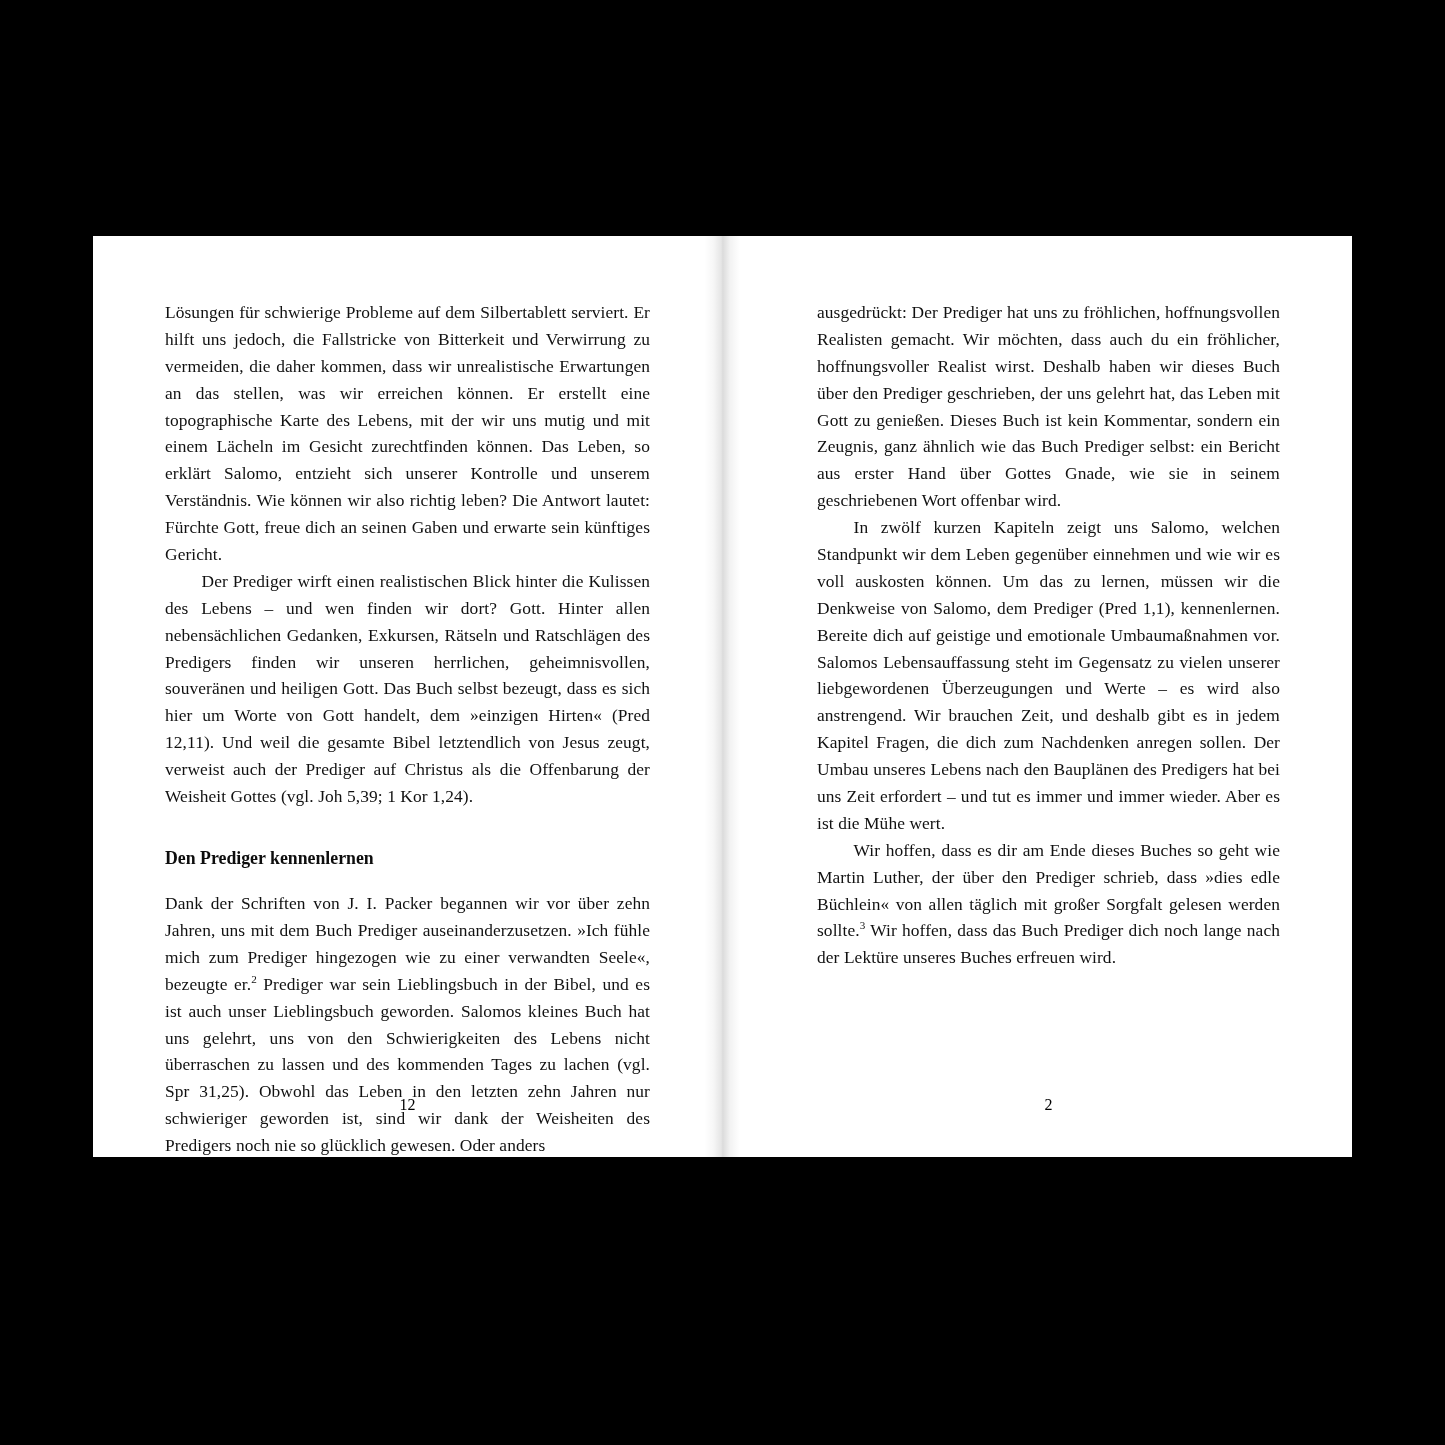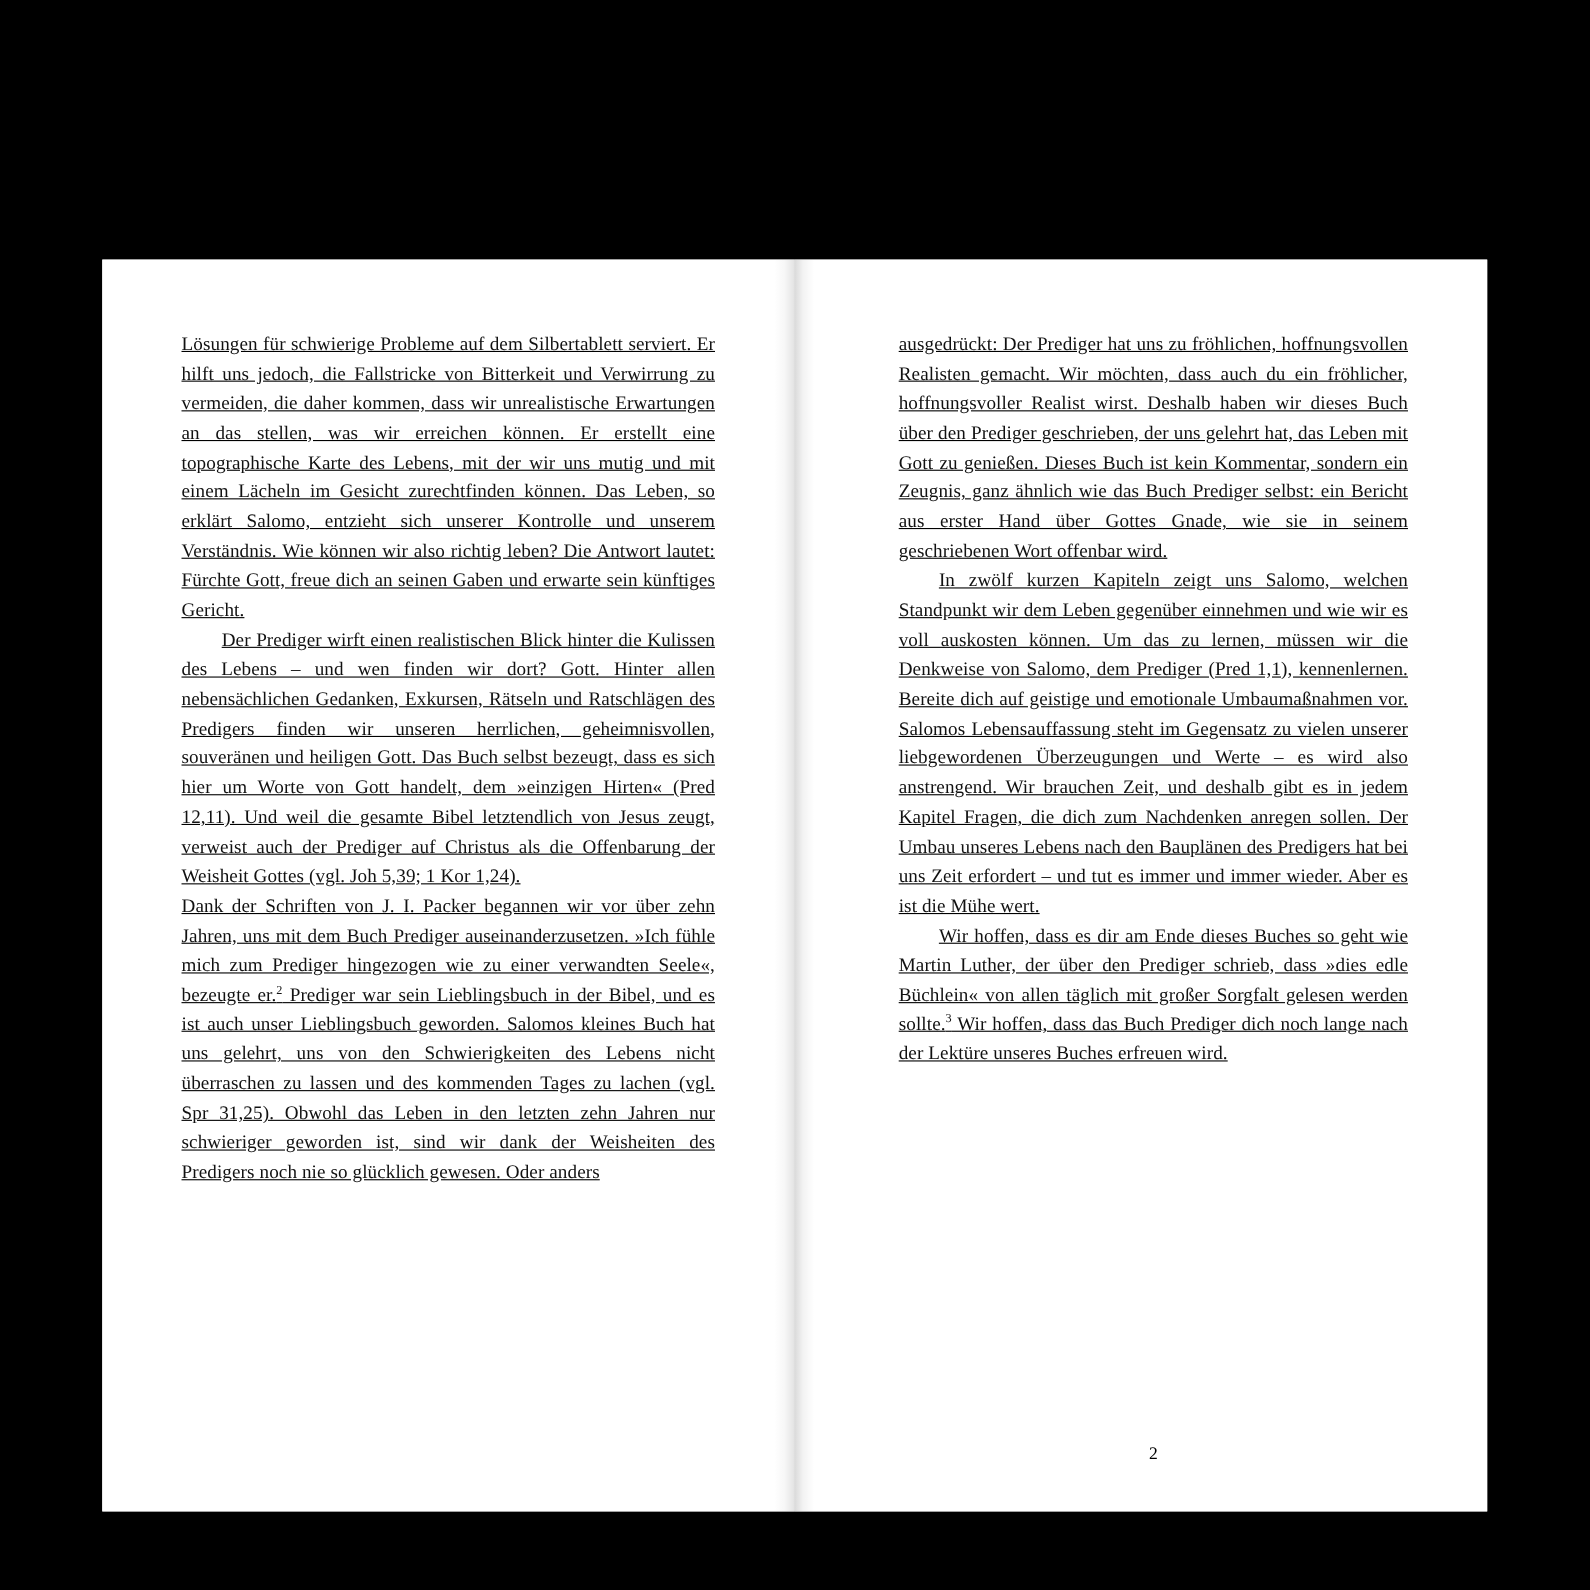--- a/index.html
+++ b/index.html
@@ -12,25 +12,24 @@
     height: 1445px;
     overflow: hidden;
     font-family: "Liberation Serif", serif;
   }
 
   #book-spread {
     position: absolute;
     left: 93px;
     top: 236px;
     width: 1259px;
-    height: 1138px;
+    height: 921px;
     background: #ffffff;
     display: flex;
     flex-direction: row;
-    text-decoration: underline;
   }
 
   .page {
     position: relative;
     background: #ffffff;
     height: 100%;
     box-sizing: border-box;
   }
 
   .page-left {
@@ -100,21 +99,25 @@
 </style>
 </head>
 <body>
 
 <div id="book-spread">
 
   <div class="page page-left">
     <div class="col">
       <p class="body-text">Lösungen für schwierige Probleme auf dem Silbertablett serviert. Er hilft uns jedoch, die Fallstricke von Bitterkeit und Verwirrung zu vermeiden, die daher kommen, dass wir unrealistische Erwartungen an das stellen, was wir erreichen können. Er erstellt eine topographische Karte des Lebens, mit der wir uns mutig und mit einem Lächeln im Gesicht zurechtfinden können. Das Leben, so erklärt Salomo, entzieht sich unserer Kontrolle und unserem Verständnis. Wie können wir also richtig leben? Die Antwort lautet: Fürchte Gott, freue dich an seinen Gaben und erwarte sein künftiges Gericht.</p>
       <p class="body-text indent">Der Prediger wirft einen realistischen Blick hinter die Kulissen des Lebens – und wen finden wir dort? Gott. Hinter allen nebensächlichen Gedanken, Exkursen, Rätseln und Ratschlägen des Predigers finden wir unseren herrlichen, geheimnisvollen, souveränen und heiligen Gott. Das Buch selbst bezeugt, dass es sich hier um Worte von Gott handelt, dem »einzigen Hirten« (Pred 12,11). Und weil die gesamte Bibel letztendlich von Jesus zeugt, verweist auch der Prediger auf Christus als die Offenbarung der Weisheit Gottes (vgl. Joh 5,39; 1 Kor 1,24).</p>
+      <h2 class="subhead">Den Prediger kennenlernen</h2>
       <p class="body-text"><span>Dank der Schriften von J. I. Packer begannen wir vor über zehn Jahren, uns mit dem Buch Prediger auseinanderzusetzen. »Ich fühle mich zum Prediger hingezogen wie zu einer verwandten Seele«, bezeugte er.</span><sup>2</sup><span> Prediger war sein Lieblingsbuch in der Bibel, und es ist auch unser Lieblingsbuch geworden. Salomos kleines Buch hat uns gelehrt, uns von den Schwierigkeiten des Lebens nicht überraschen zu lassen und des kommenden Tages zu lachen (vgl. Spr 31,25). Obwohl das Leben in den letzten zehn Jahren nur schwieriger geworden ist, sind wir dank der Weisheiten des Predigers noch nie so glücklich gewesen. Oder anders</span></p>
+    </div>
+    <div class="folio-wrap-left">
+      <div class="folio-left">12</div>
     </div>
   </div>
 
   <div class="page page-right">
     <div class="col">
       <p class="body-text">ausgedrückt: Der Prediger hat uns zu fröhlichen, hoffnungsvollen Realisten gemacht. Wir möchten, dass auch du ein fröhlicher, hoffnungsvoller Realist wirst. Deshalb haben wir dieses Buch über den Prediger geschrieben, der uns gelehrt hat, das Leben mit Gott zu genießen. Dieses Buch ist kein Kommentar, sondern ein Zeugnis, ganz ähnlich wie das Buch Prediger selbst: ein Bericht aus erster Hand über Gottes Gnade, wie sie in seinem geschriebenen Wort offenbar wird.</p>
       <p class="body-text indent">In zwölf kurzen Kapiteln zeigt uns Salomo, welchen Standpunkt wir dem Leben gegenüber einnehmen und wie wir es voll auskosten können. Um das zu lernen, müssen wir die Denkweise von Salomo, dem Prediger (Pred 1,1), kennenlernen. Bereite dich auf geistige und emotionale Umbaumaßnahmen vor. Salomos Lebensauffassung steht im Gegensatz zu vielen unserer liebgewordenen Überzeugungen und Werte – es wird also anstrengend. Wir brauchen Zeit, und deshalb gibt es in jedem Kapitel Fragen, die dich zum Nachdenken anregen sollen. Der Umbau unseres Lebens nach den Bauplänen des Predigers hat bei uns Zeit erfordert – und tut es immer und immer wieder. Aber es ist die Mühe wert.</p>
       <p class="body-text indent"><span>Wir hoffen, dass es dir am Ende dieses Buches so geht wie Martin Luther, der über den Prediger schrieb, dass »dies edle Büchlein« von allen täglich mit großer Sorgfalt gelesen werden sollte.</span><sup>3</sup><span> Wir hoffen, dass das Buch Prediger dich noch lange nach der Lektüre unseres Buches erfreuen wird.</span></p>
     </div>
     <div class="folio-wrap-right">

